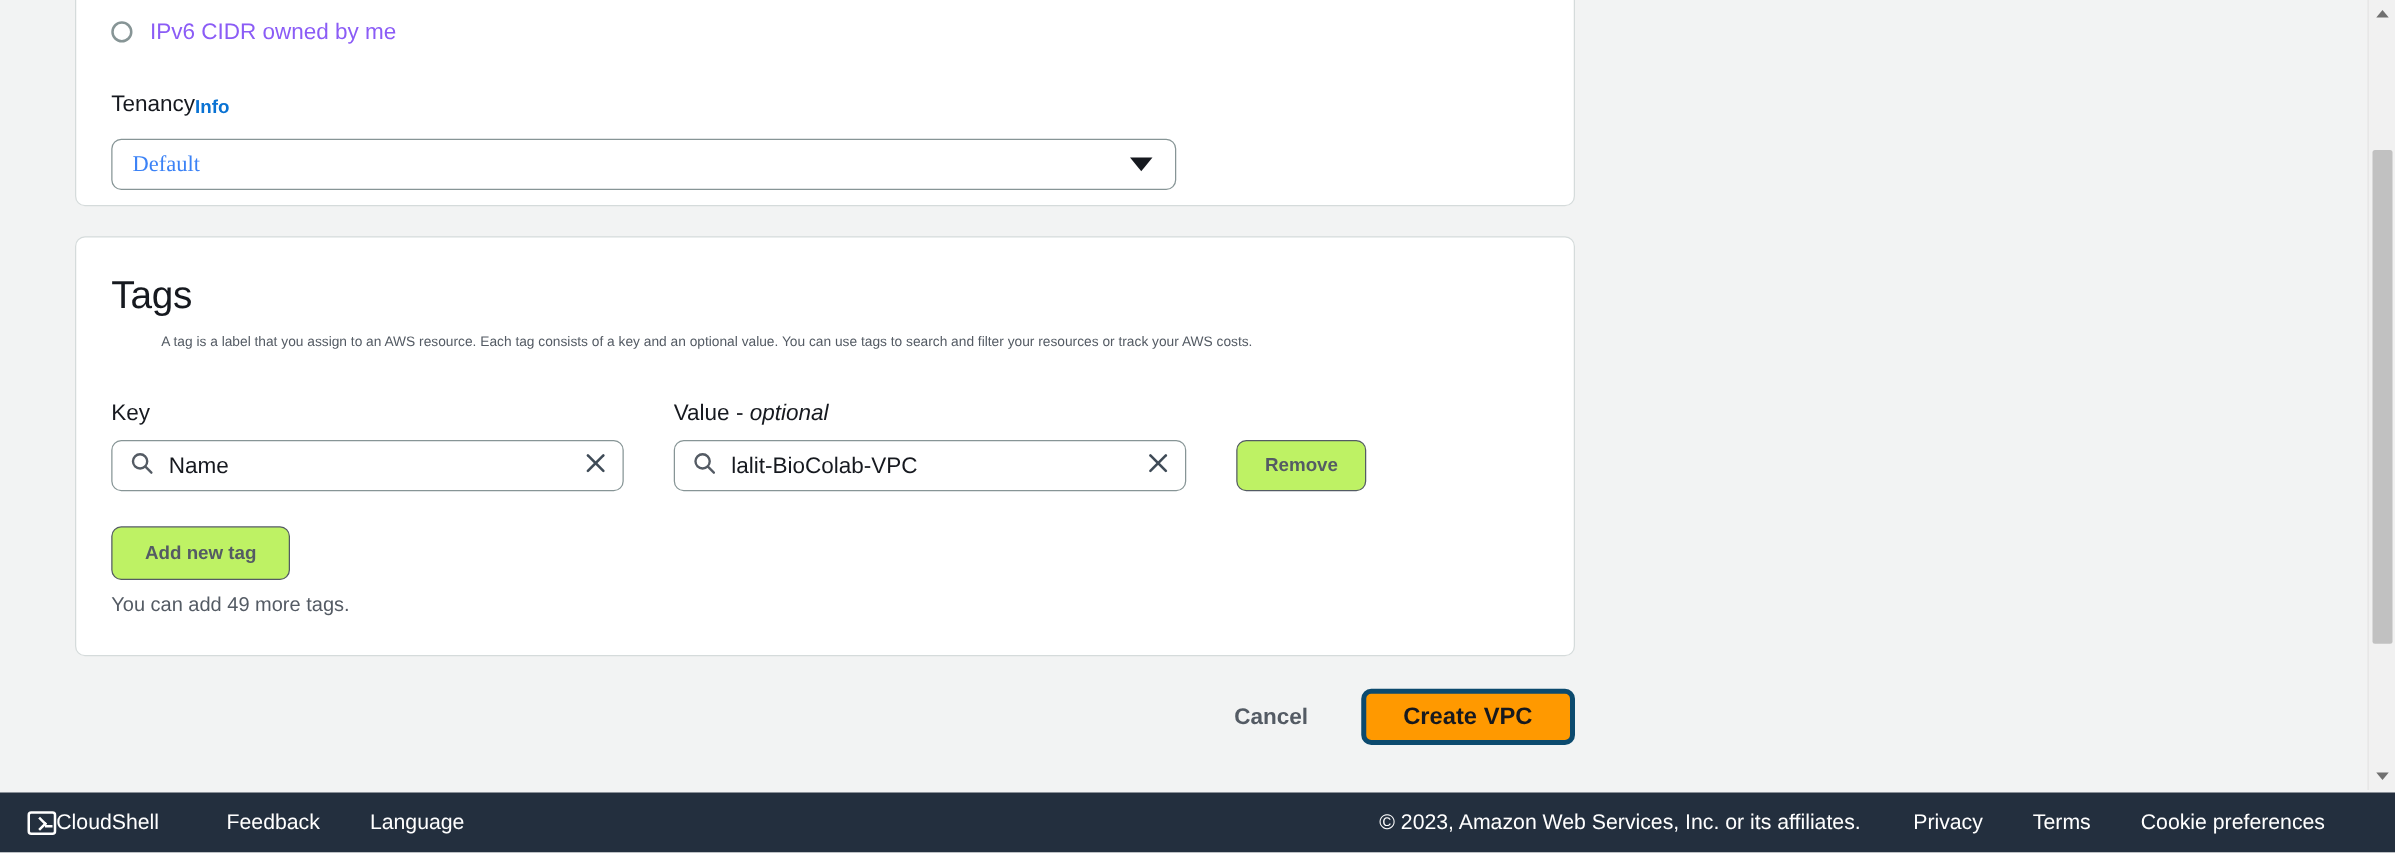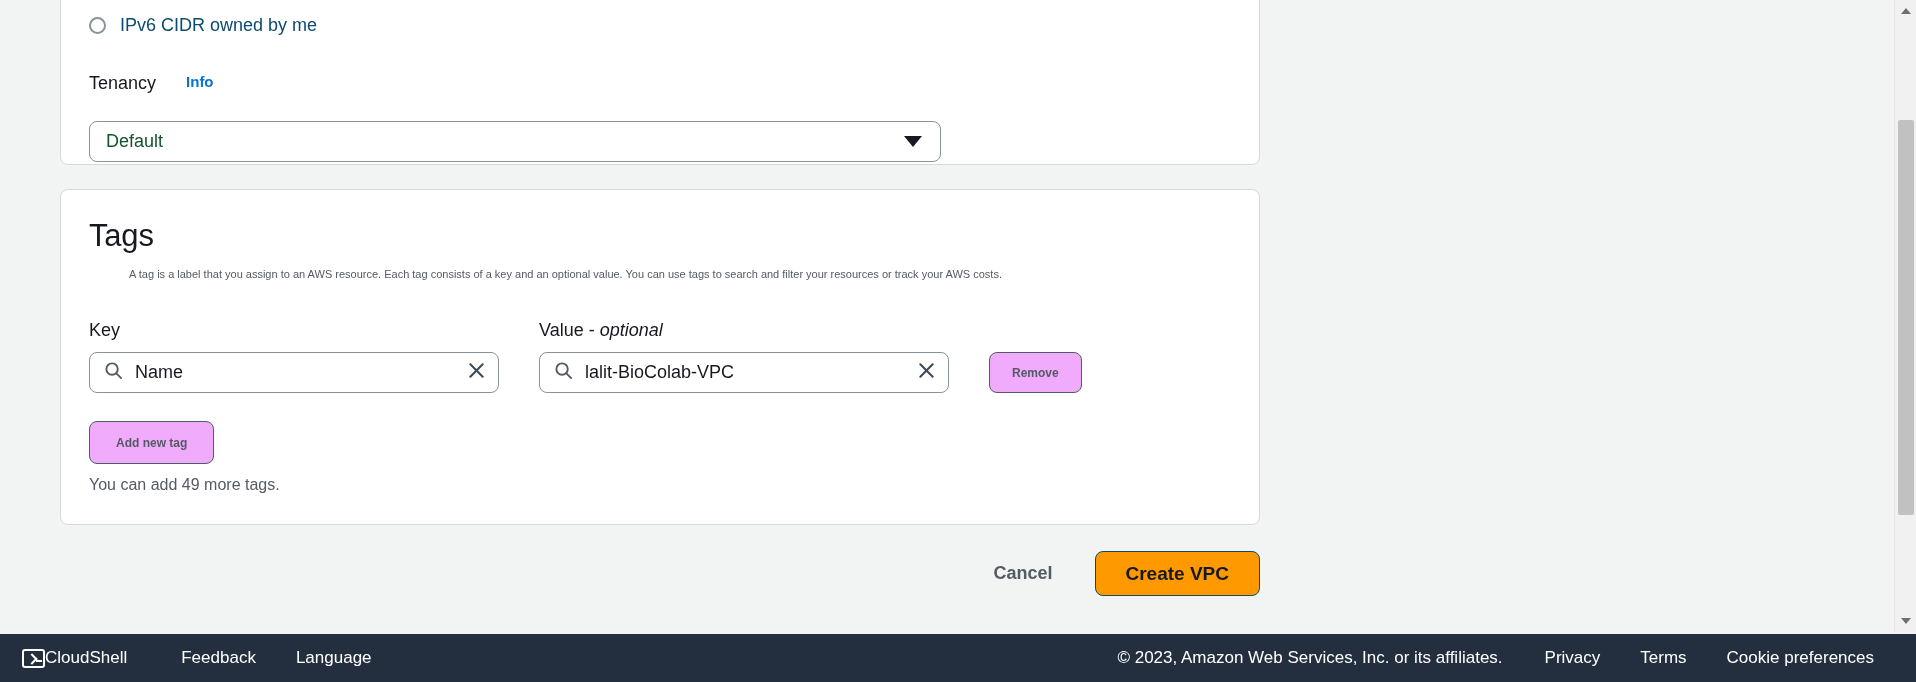--- a/index.html
+++ b/index.html
@@ -51,30 +51,30 @@
   }
   .radio-circle {
     width: 17px; height: 17px;
     border: 2px solid #879596;
     border-radius: 50%;
     background: #fff;
     flex: none;
   }
   .radio-label {
     font-size: 18px;
-    color: #0c4a6e;
+    color: #8b5cf6;
     line-height: 1;
   }
 
   .field-block { position: absolute; left: 28px; top: 132px; }
   .field-label-row {
     display: flex;
-    align-items: flex-start;
-    gap: 30px;
-    margin-bottom: 27px;
+    align-items: flex-end;
+    gap: 0;
+    margin-bottom: 17px;
   }
   .field-label {
     font-size: 18px;
     color: #16191f;
   }
   .info-link {
     font-size: 15px;
     font-weight: bold;
     color: #0972d3;
     cursor: pointer;
@@ -85,21 +85,21 @@
     height: 41px;
     border: 1px solid #879596;
     border-radius: 8px;
     background: #fff;
     display: flex;
     align-items: center;
     padding: 0 16px;
     position: relative;
     cursor: pointer;
   }
-  .select-value { font-size: 18px; color: #14532d; }
+  .select-value { font-size: 18px; color: #3b82f6; font-family: Liberation Serif, serif; }
   .caret {
     position: absolute;
     right: 18px;
     width: 0; height: 0;
     border-left: 9px solid transparent;
     border-right: 9px solid transparent;
     border-top: 11px solid #16191f;
   }
 
   
@@ -158,24 +158,24 @@
     border: none;
     outline: none;
     background: transparent;
     font-family: "Liberation Sans", sans-serif;
     padding: 0;
   }
   .clear-ico { flex: none; cursor: pointer; margin-left: 8px; }
 
   .btn {
     font-family: "Liberation Sans", sans-serif;
-    font-size: 12px;
+    font-size: 15px;
     font-weight: bold;
     color: #545b64;
-    background: #f0abfc;
+    background: #bef264;
     border: 1px solid #545b64;
     border-radius: 8px;
     height: 41px;
     padding: 0 22px;
     cursor: pointer;
     white-space: nowrap;
   }
   .btn-addtag {
     margin-top: 28px;
     padding: 0 26px;
@@ -202,21 +202,21 @@
     font-family: "Liberation Sans", sans-serif;
     font-size: 18px;
     font-weight: bold;
     color: #545b64;
     cursor: pointer;
     padding: 10px 22px;
     margin-right: 20px;
   }
   .btn-primary {
     background: #ff9900;
-    border: 1px solid #0c4a6e;
+    border: 4px solid #0c4a6e;
     border-radius: 8px;
     font-family: "Liberation Sans", sans-serif;
     font-size: 19px;
     font-weight: bold;
     color: #16191f;
     height: 45px;
     padding: 0 30px;
     cursor: pointer;
   }
 
@@ -310,21 +310,21 @@
   }
   .footer-link {
     cursor: pointer;
     padding: 0 20px;
     white-space: nowrap;
   }
   .footer-right {
     margin-left: auto;
     display: flex;
     align-items: center;
-    padding-right: 22px;
+    padding-right: 36px;
   }
   .copyright {
     white-space: nowrap;
     padding-right: 22px;
   }
 </style>
 </head>
 <body>
 
 <div class="page">

